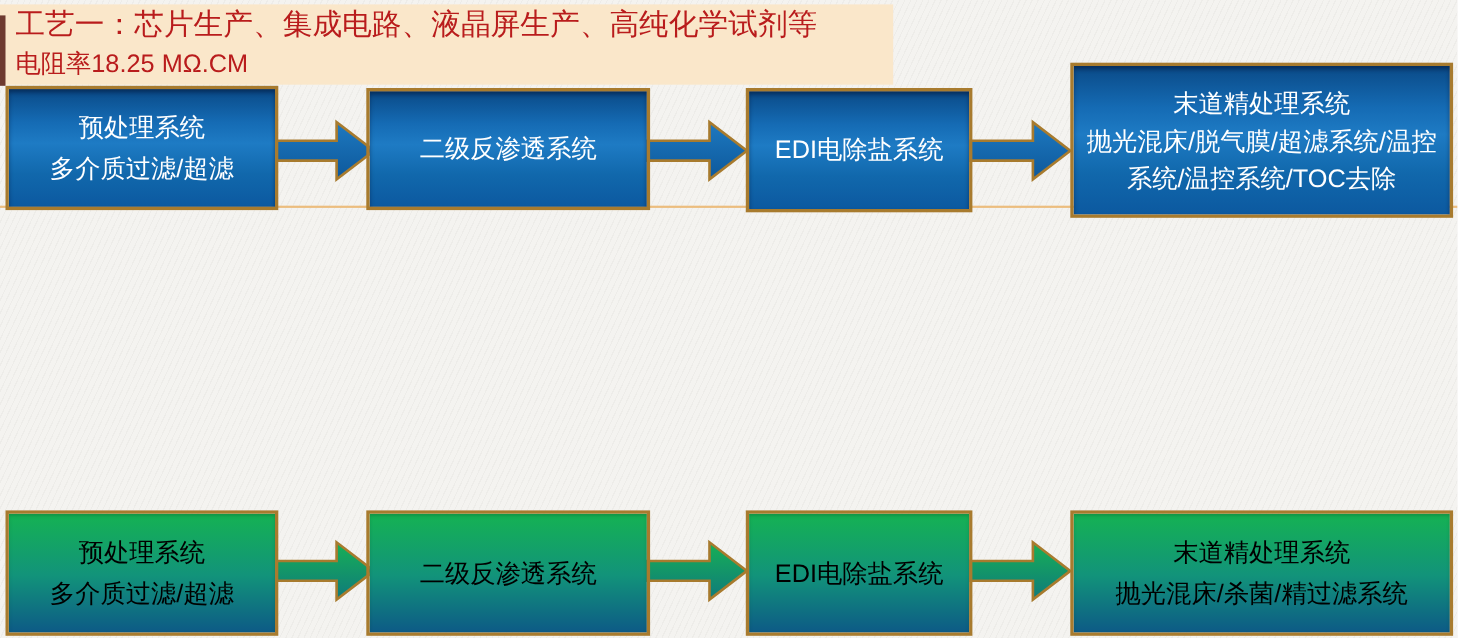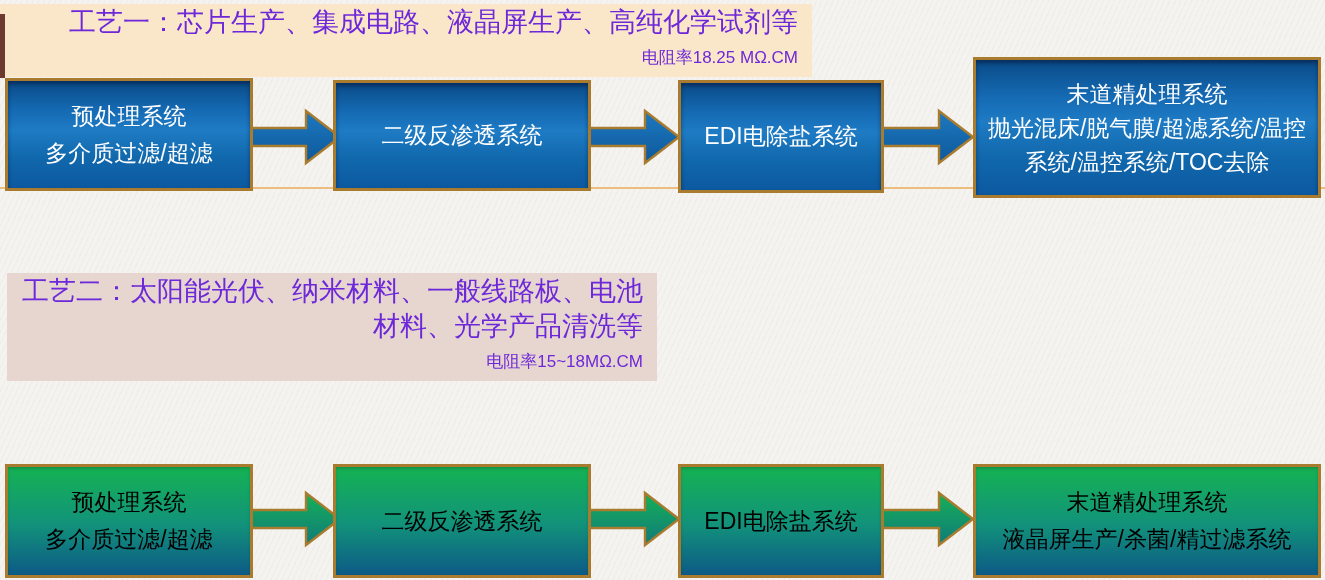--- a/index.html
+++ b/index.html
@@ -9,26 +9,26 @@
   }
   .stage{
     position:relative;width:1325px;height:580px;
     background:
       repeating-linear-gradient(115deg, rgba(150,148,140,0.07) 0 1px, transparent 1px 5px),
       #F4F3F0;
   }
   
   .label-box{
     position:absolute;box-sizing:border-box;
-    color:#6d28d9;font-size:27px;line-height:35px;
-    padding:1px 14px;letter-spacing:0;text-align:right;
+    color:#b91c1c;font-size:27px;line-height:35px;
+    padding:1px 14px;letter-spacing:0;
   }
   .label1{left:0;top:4px;width:812px;height:73px;background:#FAE7CA;}
   .label2{left:7px;top:273px;width:650px;height:108px;background:#E7D6CF;}
-  .spec-line{font-size:17px;}
+  .spec-line{font-size:23px;}
   
   .node{
     position:absolute;box-sizing:border-box;
     display:flex;flex-direction:column;align-items:center;justify-content:center;
     border:3px solid #A87B2E;text-align:center;
     font-size:23px;line-height:37px;
   }
   .blue{
     background:linear-gradient(180deg,#0A4A87 0%,#156BB4 28%,#1E7BC4 46%,#1168AC 72%,#0C59A0 100%);
     color:#FFFFFF;
@@ -109,24 +109,20 @@
     <div class="ln">EDI电除盐系统</div>
   </div>
   <svg class="arrow ar-top ax3" viewBox="0 0 94 58">
     <polygon points="1,20 58,20 58,3 92,29 58,55 58,38 1,38" fill="url(#gradArrowBlue)" stroke="#A87B2E" stroke-width="2.4"></polygon>
   </svg>
   <div class="node blue b4">
     <div class="ln">末道精处理系统</div>
     <div class="ln">抛光混床/脱气膜/超滤系统/温控系统/温控系统/TOC去除</div>
   </div>
 
-  <div class="label-box label2">
-    <div class="title-line">工艺二：太阳能光伏、纳米材料、一般线路板、电池材料、光学产品清洗等</div>
-    <div class="spec-line">电阻率15~18MΩ.CM</div>
-  </div>
 
   <div class="node green g1">
     <div class="ln">预处理系统</div>
     <div class="ln">多介质过滤/超滤</div>
   </div>
   <svg class="arrow ar-bot ax1" viewBox="0 0 94 58">
     <polygon points="1,20 58,20 58,3 92,29 58,55 58,38 1,38" fill="url(#gradArrowGreen)" stroke="#A87B2E" stroke-width="2.4"></polygon>
   </svg>
   <div class="node green g2">
     <div class="ln">二级反渗透系统</div>
@@ -135,16 +131,16 @@
     <polygon points="1,20 58,20 58,3 92,29 58,55 58,38 1,38" fill="url(#gradArrowGreen)" stroke="#A87B2E" stroke-width="2.4"></polygon>
   </svg>
   <div class="node green g3">
     <div class="ln">EDI电除盐系统</div>
   </div>
   <svg class="arrow ar-bot ax3" viewBox="0 0 94 58">
     <polygon points="1,20 58,20 58,3 92,29 58,55 58,38 1,38" fill="url(#gradArrowGreen)" stroke="#A87B2E" stroke-width="2.4"></polygon>
   </svg>
   <div class="node green g4">
     <div class="ln">末道精处理系统</div>
-    <div class="ln">液晶屏生产/杀菌/精过滤系统</div>
+    <div class="ln">抛光混床/杀菌/精过滤系统</div>
   </div>
 
 </div>
 
 </body></html>

